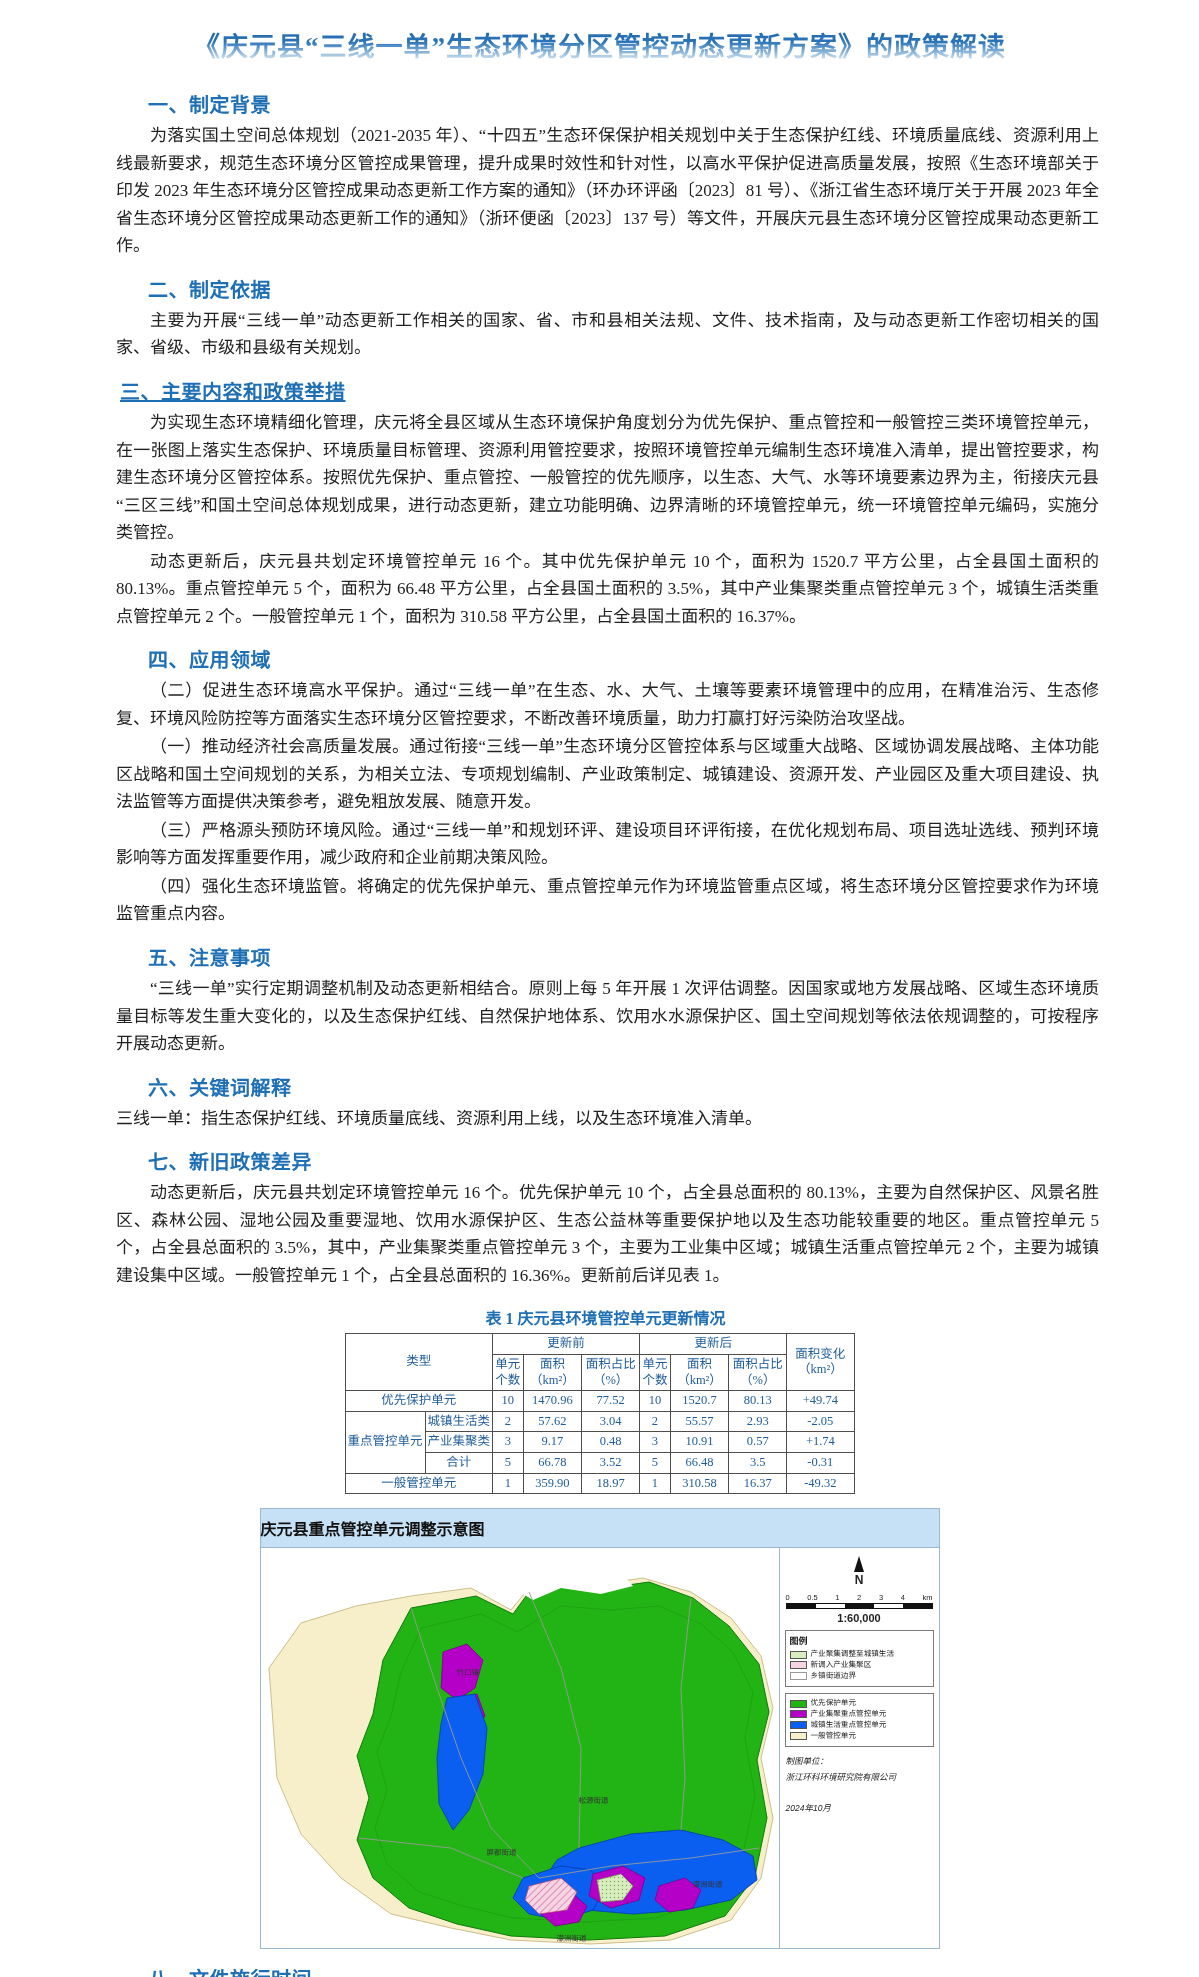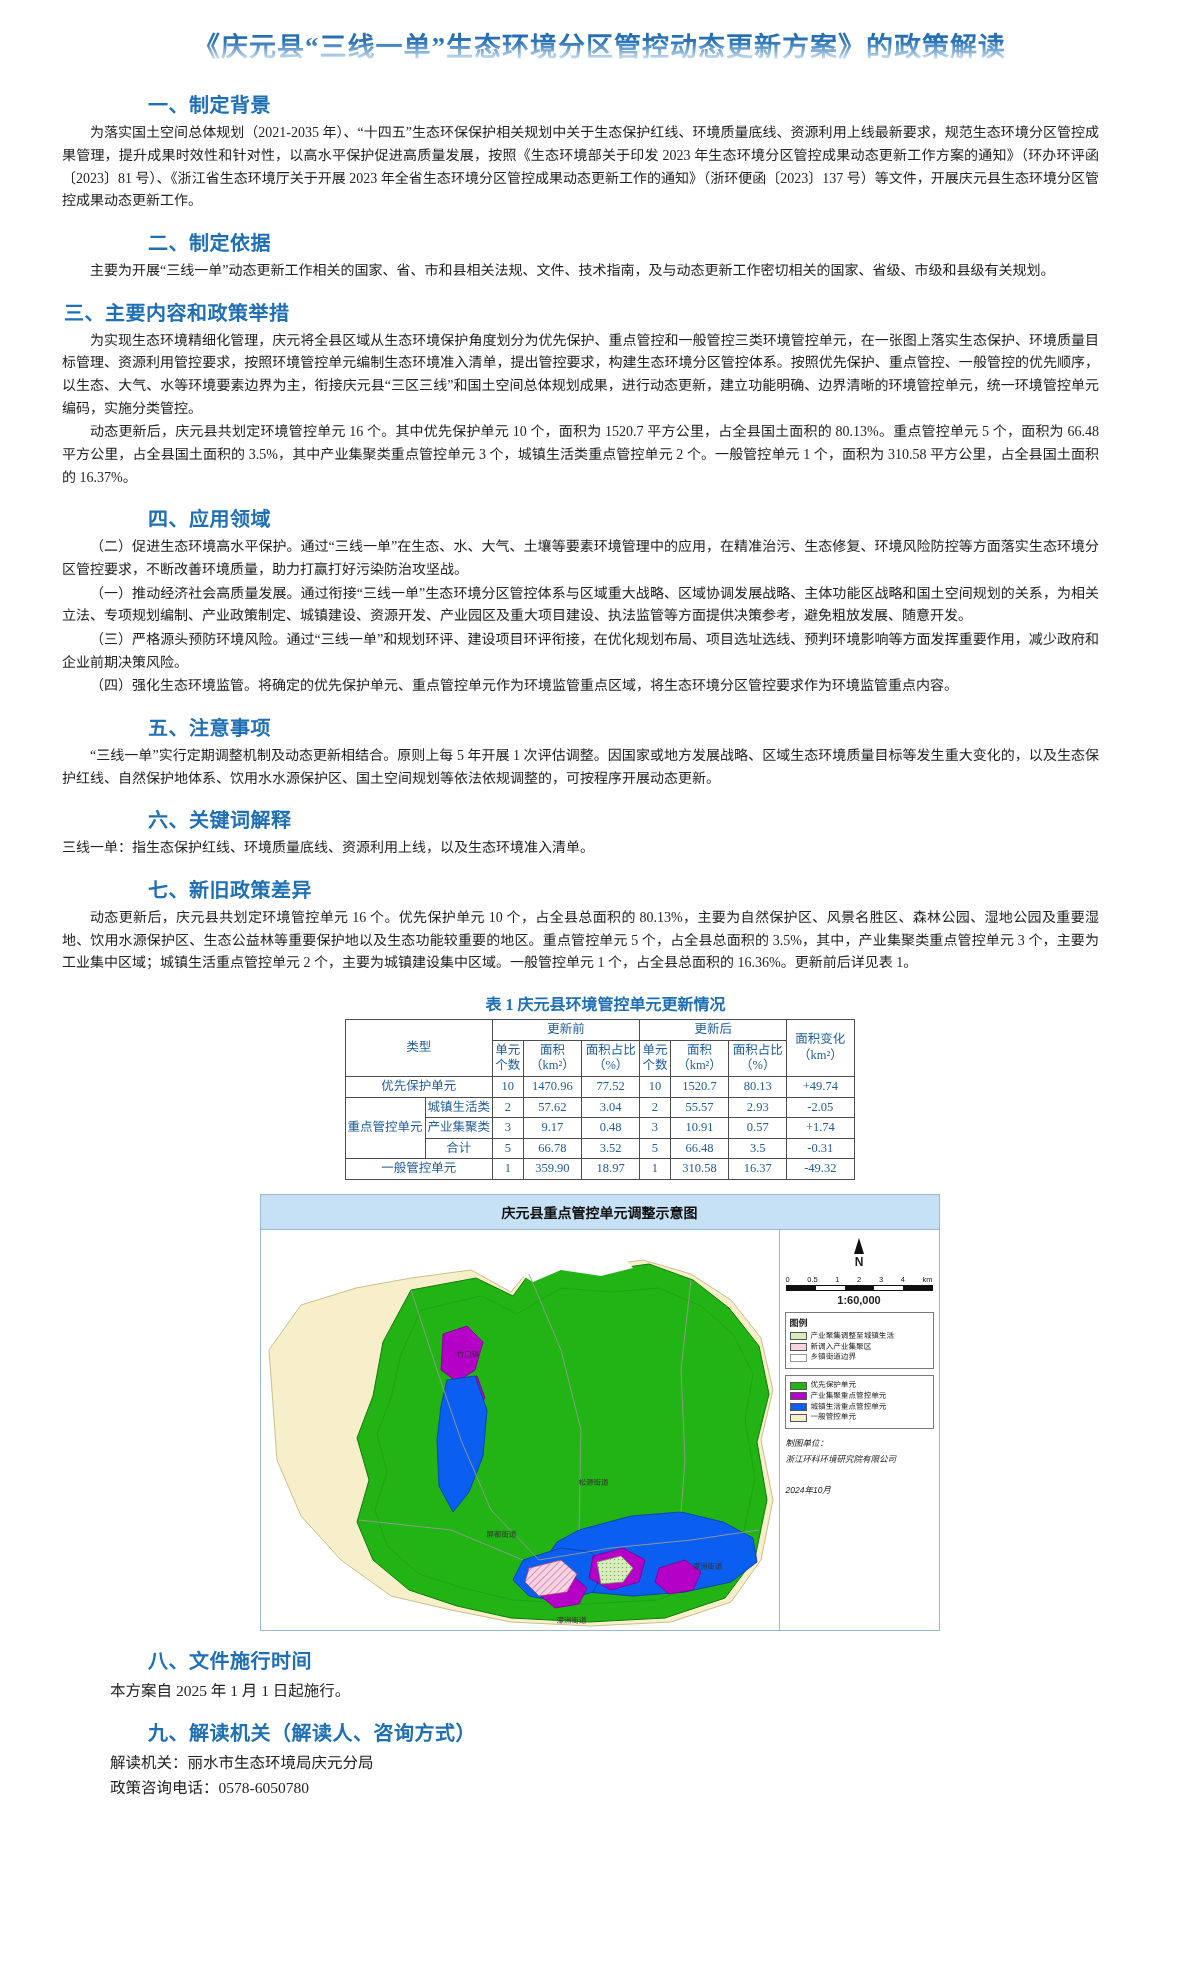--- a/index.html
+++ b/index.html
@@ -40,27 +40,27 @@
   
   .sec-head {
     color: #1f6fb5;
     font-weight: bold;
     font-size: 20px;
     font-family: "Liberation Sans", "DejaVu Sans", sans-serif;
     margin: 14px 0 4px 0;
     padding-left: 148px;
     letter-spacing: 0.5px;
   }
-  .sec-head.indent-more { padding-left: 64px; }
+  .sec-head.indent-more { padding-left: 120px; text-decoration: underline; }
 
   
   p.body {
     margin: 0 0 1px 0;
-    padding: 0 100px 0 62px;
-    font-size: 14px;
+    padding: 0 100px 0 116px;
+    font-size: 17px;
     line-height: 1.62;
     text-align: justify;
     text-indent: 2em;
     color: #222;
     font-family: "Liberation Serif", "DejaVu Serif", serif;
   }
   p.body.noindent { text-indent: 0; }
 
   
   .table-title {
@@ -93,25 +93,25 @@
   
   .map-wrap {
     width: 680px;
     margin: 14px auto 0 auto;
     border: 1px solid #9ab8d0;
     background: #ffffff;
     position: relative;
   }
   .map-title {
     background: #c6e0f5;
-    text-align: center;
+    text-align: left;
     font-weight: bold;
-    font-size: 14px;
+    font-size: 16px;
     color: #111;
-    padding: 7px 8px;
+    padding: 7px 0;
     border-bottom: 1px solid #9ab8d0;
     font-family: "Liberation Sans","DejaVu Sans",sans-serif;
   }
   .map-body {
     position: relative;
     height: 400px;
     background: #ffffff;
     overflow: hidden;
   }
   .map-canvas {

